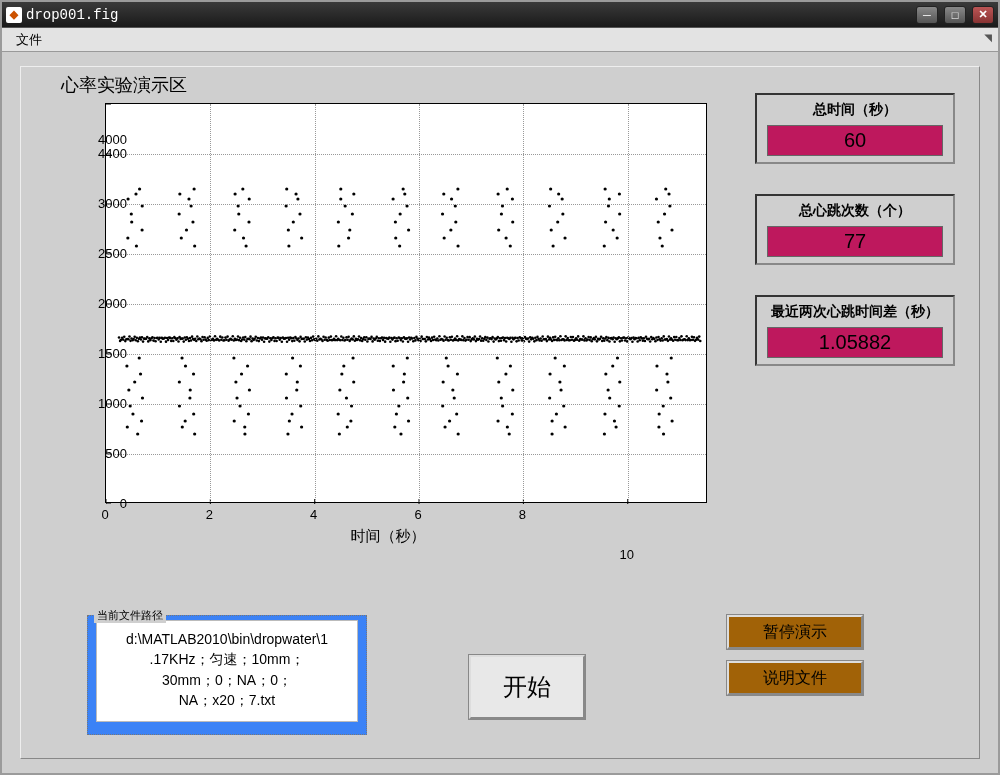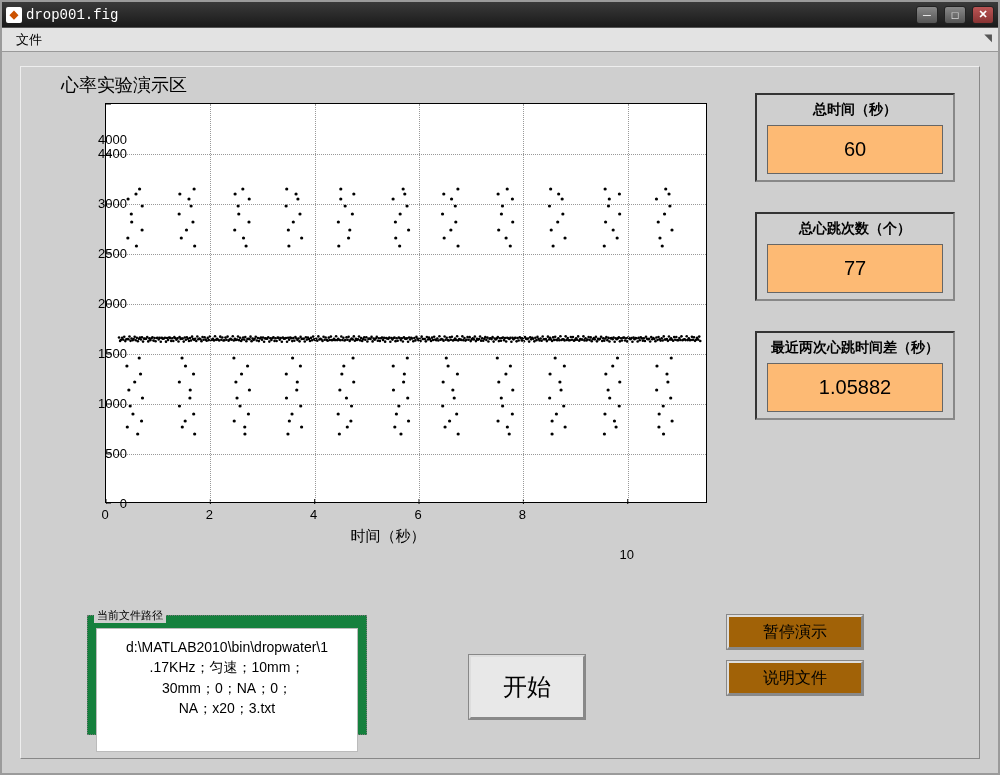--- a/index.html
+++ b/index.html
@@ -126,48 +126,48 @@
   .readout-group { top: 26px; }
 
   .readout {
     border: 2px inset #888;
     background: #cfcfcf;
     padding: 6px 10px 6px 10px;
   }
   .readout .blk {
     border: 1px solid #666;
     margin-top: 6px;
-    padding: 12px 0;
+    padding: 3px 0;
     text-align:center;
     font-size: 20px;
-    background:#fdba74;
+    background:#be185d;
   }
   .readout .lbl {
     text-align:center; font-size:14px; font-family: "SimSun";
     font-weight: bold;
   }
 
   
   .filepath-box {
     position:absolute;
     left: 66px; top: 548px;
     width: 280px; height: 120px;
     border: 1px dotted #777;
-    background:#15803d;
+    background:#3b82f6;
     padding: 4px 8px;
   }
   .filepath-box .tiny-lbl {
     position:absolute; top:-8px; left:6px;
     font-size:11px; background:#cfcfcf; padding:0 3px;
   }
   .filepath-inner {
     background:#fff;
     border:1px solid #bbb;
-    height: 124px;
-    margin-top:8px;
+    height: 102px;
+    margin-top:0;
     padding: 8px 6px;
     font-size:14px;
     text-align:center;
     line-height:1.45;
     overflow:hidden;
   }
 
   .big-btn {
     position:absolute;
     left: 448px; top: 588px;
@@ -1065,21 +1065,21 @@
           <div class="blk">1.05882</div>
         </div>
       </div>
 
       <div class="filepath-box">
         <span class="tiny-lbl">当前文件路径</span>
         <div class="filepath-inner">
           <span>d:\MATLAB2010\bin\dropwater\1</span><br>
           <span>.17KHz；匀速；10mm；</span><br>
           <span>30mm；0；NA；0；</span><br>
-          <span>NA；x20；3.txt</span>
+          <span>NA；x20；7.txt</span>
         </div>
       </div>
 
       <div class="big-btn">开始</div>
       <div class="side-btn pause">暂停演示</div>
       <div class="side-btn help">说明文件</div>
 
     </div>
   </div>
 </div>

